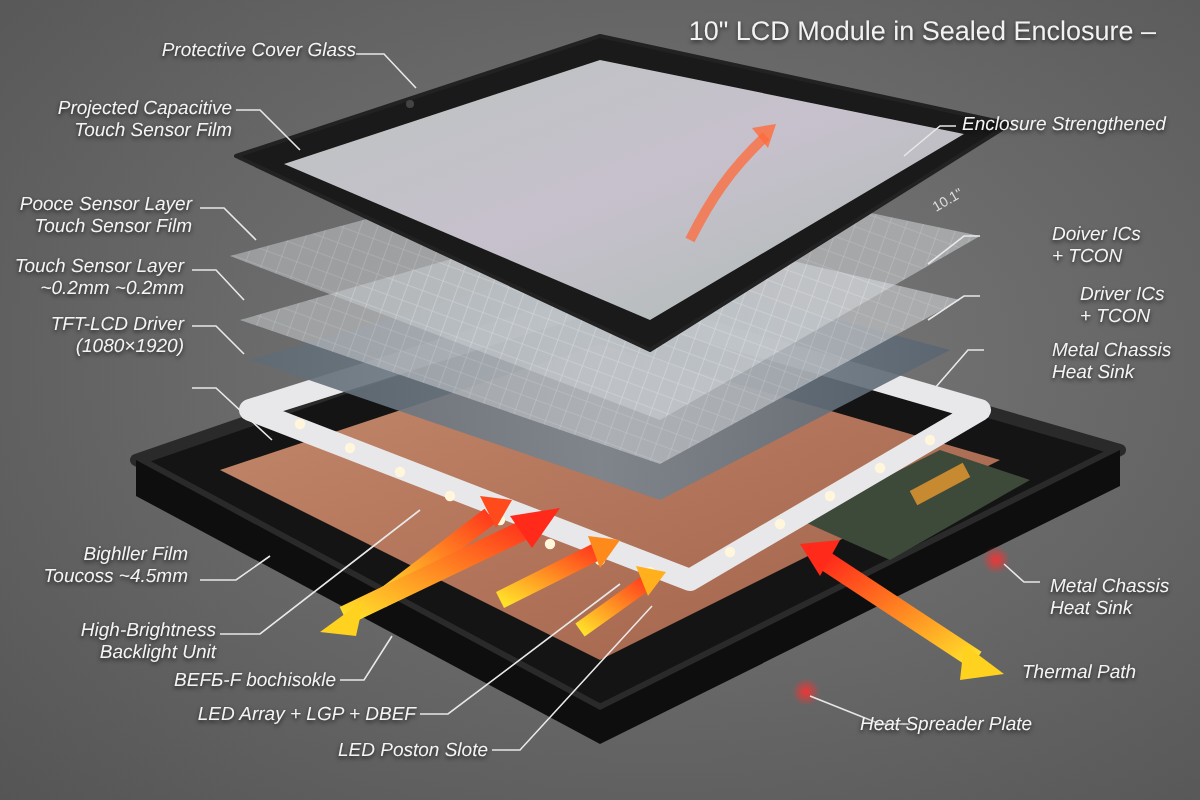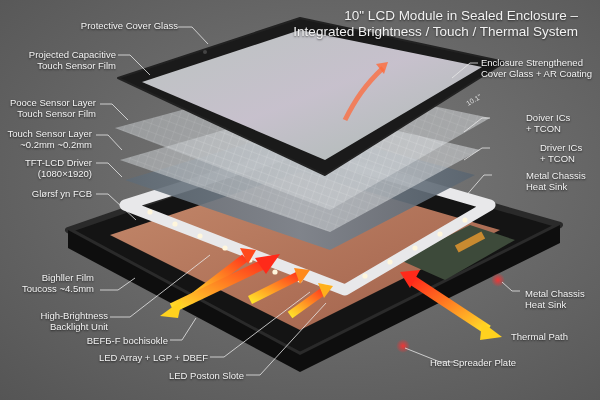--- a/index.html
+++ b/index.html
@@ -8,21 +8,21 @@
     background: radial-gradient(ellipse at 55% 45%, #7a7a7a 0%, #666 55%, #555 100%);
     font-family: "Liberation Sans", sans-serif;
   }
   .title {
     position:absolute; right:22px; top:8px; text-align:right;
     color:#f2f2f2; font-size:13.5px; line-height:16px;
     text-shadow:0 1px 2px rgba(0,0,0,.6);
   }
   .lbl {
     position:absolute; color:#f4f4f4; font-size:9.5px; line-height:11px;
-    text-shadow:0 1px 2px rgba(0,0,0,.7); white-space:nowrap;
+    text-shadow:0 1px 2px rgba(0,0,0,.7); white-space:nowrap;font-style:italic;
   }
   .lbl.r { text-align:right; }
   svg.art { position:absolute; left:0; top:0; }
 </style>
 </head>
 <body>
 
 <svg class="art" width="600" height="400" viewBox="0 0 600 400">
   <defs>
     <linearGradient id="glass" x1="0" y1="0" x2="1" y2="1">
@@ -138,21 +138,20 @@
     <path d="M490 118 L482 118 L464 132"></path>
     <path d="M490 148 L482 148 L464 160"></path>
     <path d="M492 175 L484 175 L464 198"></path>
     <path d="M520 291 L512 291 L502 282"></path>
     <path d="M455 362 L440 362 L405 348"></path>
   </g>
 </svg>
 
 <div class="title">
   <div>10" LCD Module in Sealed Enclosure –</div>
-  <div>Integrated Brightness / Touch / Thermal System</div>
 </div>
 
 <div class="lbl r" style="right:422px;top:20px">
   <div>Protective Cover Glass</div>
 </div>
 <div class="lbl r" style="right:484px;top:49px">
   <div>Projected Capacitive</div>
   <div>Touch Sensor Film</div>
 </div>
 <div class="lbl r" style="right:504px;top:97px">
@@ -161,21 +160,20 @@
 </div>
 <div class="lbl r" style="right:508px;top:128px">
   <div>Touch Sensor Layer</div>
   <div>~0.2mm ~0.2mm</div>
 </div>
 <div class="lbl r" style="right:508px;top:157px">
   <div>TFT-LCD Driver</div>
   <div>(1080×1920)</div>
 </div>
 <div class="lbl r" style="right:508px;top:188px">
-  <div>Glørsf yn FCB</div>
 </div>
 <div class="lbl r" style="right:506px;top:272px">
   <div>Bighller Film</div>
   <div>Toucoss ~4.5mm</div>
 </div>
 <div class="lbl r" style="right:492px;top:310px">
   <div>High-Brightness</div>
   <div>Backlight Unit</div>
 </div>
 <div class="lbl r" style="right:432px;top:335px">
@@ -183,21 +181,20 @@
 </div>
 <div class="lbl r" style="right:392px;top:352px">
   <div>LED Array + LGP + DBEF</div>
 </div>
 <div class="lbl r" style="right:356px;top:370px">
   <div>LED Poston Slote</div>
 </div>
 
 <div class="lbl" style="left:481px;top:57px">
   <div>Enclosure Strengthened</div>
-  <div>Cover Glass + AR Coating</div>
 </div>
 <div class="lbl" style="left:526px;top:112px">
   <div>Doiver ICs</div>
   <div>+ TCON</div>
 </div>
 <div class="lbl" style="left:540px;top:142px">
   <div>Driver ICs</div>
   <div>+ TCON</div>
 </div>
 <div class="lbl" style="left:526px;top:170px">

